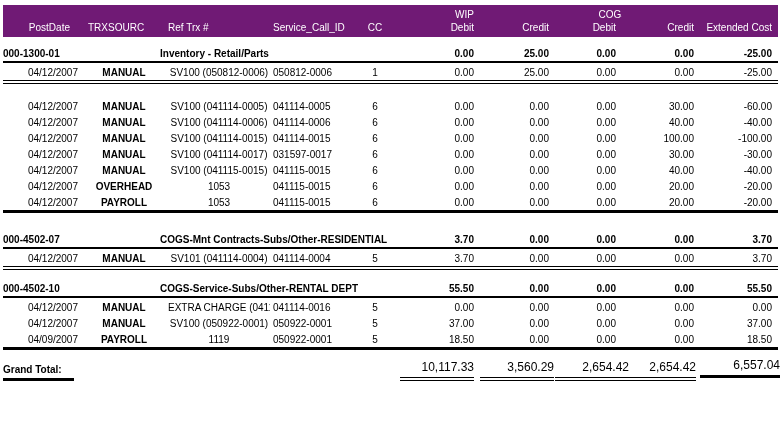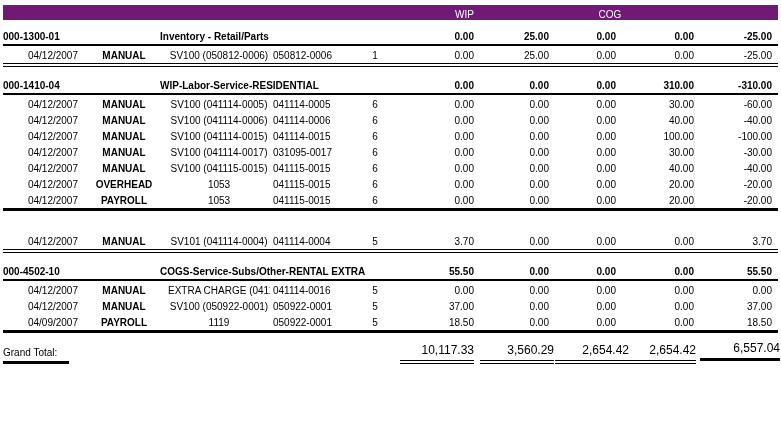--- a/index.html
+++ b/index.html
@@ -57,21 +57,21 @@
   tr.section-header-row td.desc { text-align: left; margin-top: 36px; }
 
   tr.sep-double td { border-bottom: 4px double #000; height: 4px; }
   tr.sep-thick  td { border-bottom: 3px solid #000; height: 3px; }
   tr.gap td { border: none; }
 
   tfoot td { padding: 0; vertical-align: bottom; }
   tr.grand-total-row td { padding-top: 10px; }
   .gt-label {
     display: inline-block;
-    font-weight: normal; font-size: 10px;
+    font-weight: bold; font-size: 10px;
     border-bottom: 3px solid #000;
     padding: 0 12px 3px 0;
   }
   .gt-val {
     display: inline-block;
     min-width: 74px; text-align: right;
     font-size: 12px;
     padding-bottom: 3px;
     border-bottom: 4px double #000;
   }
@@ -99,20 +99,32 @@
   </colgroup>
   <thead>
     <tr class="group-row">
       <th colspan="5"></th>
       <th class="num"><span>WIP</span></th>
       <th></th>
       <th class="num"><span class="cogs-shift">COGS</span></th>
       <th></th>
       <th></th>
     </tr>
+    <tr class="label-row">
+      <th class="th-postdate">PostDate</th>
+      <th class="left th-trxsourc">TRXSOURC</th>
+      <th class="left th-reftrx">Ref Trx #</th>
+      <th class="left th-callid">Service_Call_ID</th>
+      <th class="th-cc">CC</th>
+      <th class="num">Debit</th>
+      <th class="num">Credit</th>
+      <th class="num">Debit</th>
+      <th class="num">Credit</th>
+      <th class="num">Extended Cost</th>
+    </tr>
   </thead>
   <tbody>
       <tr class="gap">
         <td colspan="10" style="height: 10px;"></td>
       </tr>
       <tr class="section-header-row">
         <td class="acct" colspan="2">000-1300-01</td>
         <td class="desc" colspan="3">Inventory - Retail/Parts</td>
         <td class="num">0.00</td>
         <td class="num">25.00</td>
@@ -131,29 +143,20 @@
         <td class="num">0.00</td>
         <td class="num">0.00</td>
         <td class="num">-25.00</td>
       </tr>
       <tr class="sep-double">
         <td colspan="10"></td>
       </tr>
       <tr class="gap">
         <td colspan="10" style="height: 14px;"></td>
       </tr>
-      <tr class="section-header-row">
-        <td class="acct" colspan="2">000-1410-04</td>
-        <td class="desc" colspan="3">WIP-Labor-Service-RESIDENTIAL</td>
-        <td class="num">0.00</td>
-        <td class="num">0.00</td>
-        <td class="num">0.00</td>
-        <td class="num">310.00</td>
-        <td class="num">-310.00</td>
-      </tr>
       <tr class="detail">
         <td class="date">04/12/2007</td>
         <td class="src">MANUAL</td>
         <td class="ref">SV100 (041114-0005)</td>
         <td class="call">041114-0005</td>
         <td class="cc">6</td>
         <td class="num">0.00</td>
         <td class="num">0.00</td>
         <td class="num">0.00</td>
         <td class="num">30.00</td>
@@ -180,21 +183,21 @@
         <td class="num">0.00</td>
         <td class="num">0.00</td>
         <td class="num">0.00</td>
         <td class="num">100.00</td>
         <td class="num">-100.00</td>
       </tr>
       <tr class="detail">
         <td class="date">04/12/2007</td>
         <td class="src">MANUAL</td>
         <td class="ref">SV100 (041114-0017)</td>
-        <td class="call">031095-0017</td>
+        <td class="call">031597-0017</td>
         <td class="cc">6</td>
         <td class="num">0.00</td>
         <td class="num">0.00</td>
         <td class="num">0.00</td>
         <td class="num">30.00</td>
         <td class="num">-30.00</td>
       </tr>
       <tr class="detail">
         <td class="date">04/12/2007</td>
         <td class="src">MANUAL</td>
@@ -229,20 +232,29 @@
         <td class="num">0.00</td>
         <td class="num">0.00</td>
         <td class="num">20.00</td>
         <td class="num">-20.00</td>
       </tr>
       <tr class="sep-thick">
         <td colspan="10"></td>
       </tr>
       <tr class="gap">
         <td colspan="10" style="height: 22px;"></td>
+      </tr>
+      <tr class="section-header-row">
+        <td class="acct" colspan="2">000-4502-07</td>
+        <td class="desc" colspan="3">COGS-Mnt Contracts-Subs/Other-RESIDENTIAL</td>
+        <td class="num">3.70</td>
+        <td class="num">0.00</td>
+        <td class="num">0.00</td>
+        <td class="num">0.00</td>
+        <td class="num">3.70</td>
       </tr>
       <tr class="detail">
         <td class="date">04/12/2007</td>
         <td class="src">MANUAL</td>
         <td class="ref">SV101 (041114-0004)</td>
         <td class="call">041114-0004</td>
         <td class="cc">5</td>
         <td class="num">3.70</td>
         <td class="num">0.00</td>
         <td class="num">0.00</td>
@@ -250,21 +262,21 @@
         <td class="num">3.70</td>
       </tr>
       <tr class="sep-double">
         <td colspan="10"></td>
       </tr>
       <tr class="gap">
         <td colspan="10" style="height: 14px;"></td>
       </tr>
       <tr class="section-header-row">
         <td class="acct" colspan="2">000-4502-10</td>
-        <td class="desc" colspan="3">COGS-Service-Subs/Other-RENTAL EXTRA</td>
+        <td class="desc" colspan="3">COGS-Service-Subs/Other-RENTAL DEPT</td>
         <td class="num">55.50</td>
         <td class="num">0.00</td>
         <td class="num">0.00</td>
         <td class="num">0.00</td>
         <td class="num">55.50</td>
       </tr>
       <tr class="detail">
         <td class="date">04/12/2007</td>
         <td class="src">MANUAL</td>
         <td class="ref">EXTRA CHARGE (04111</td>

